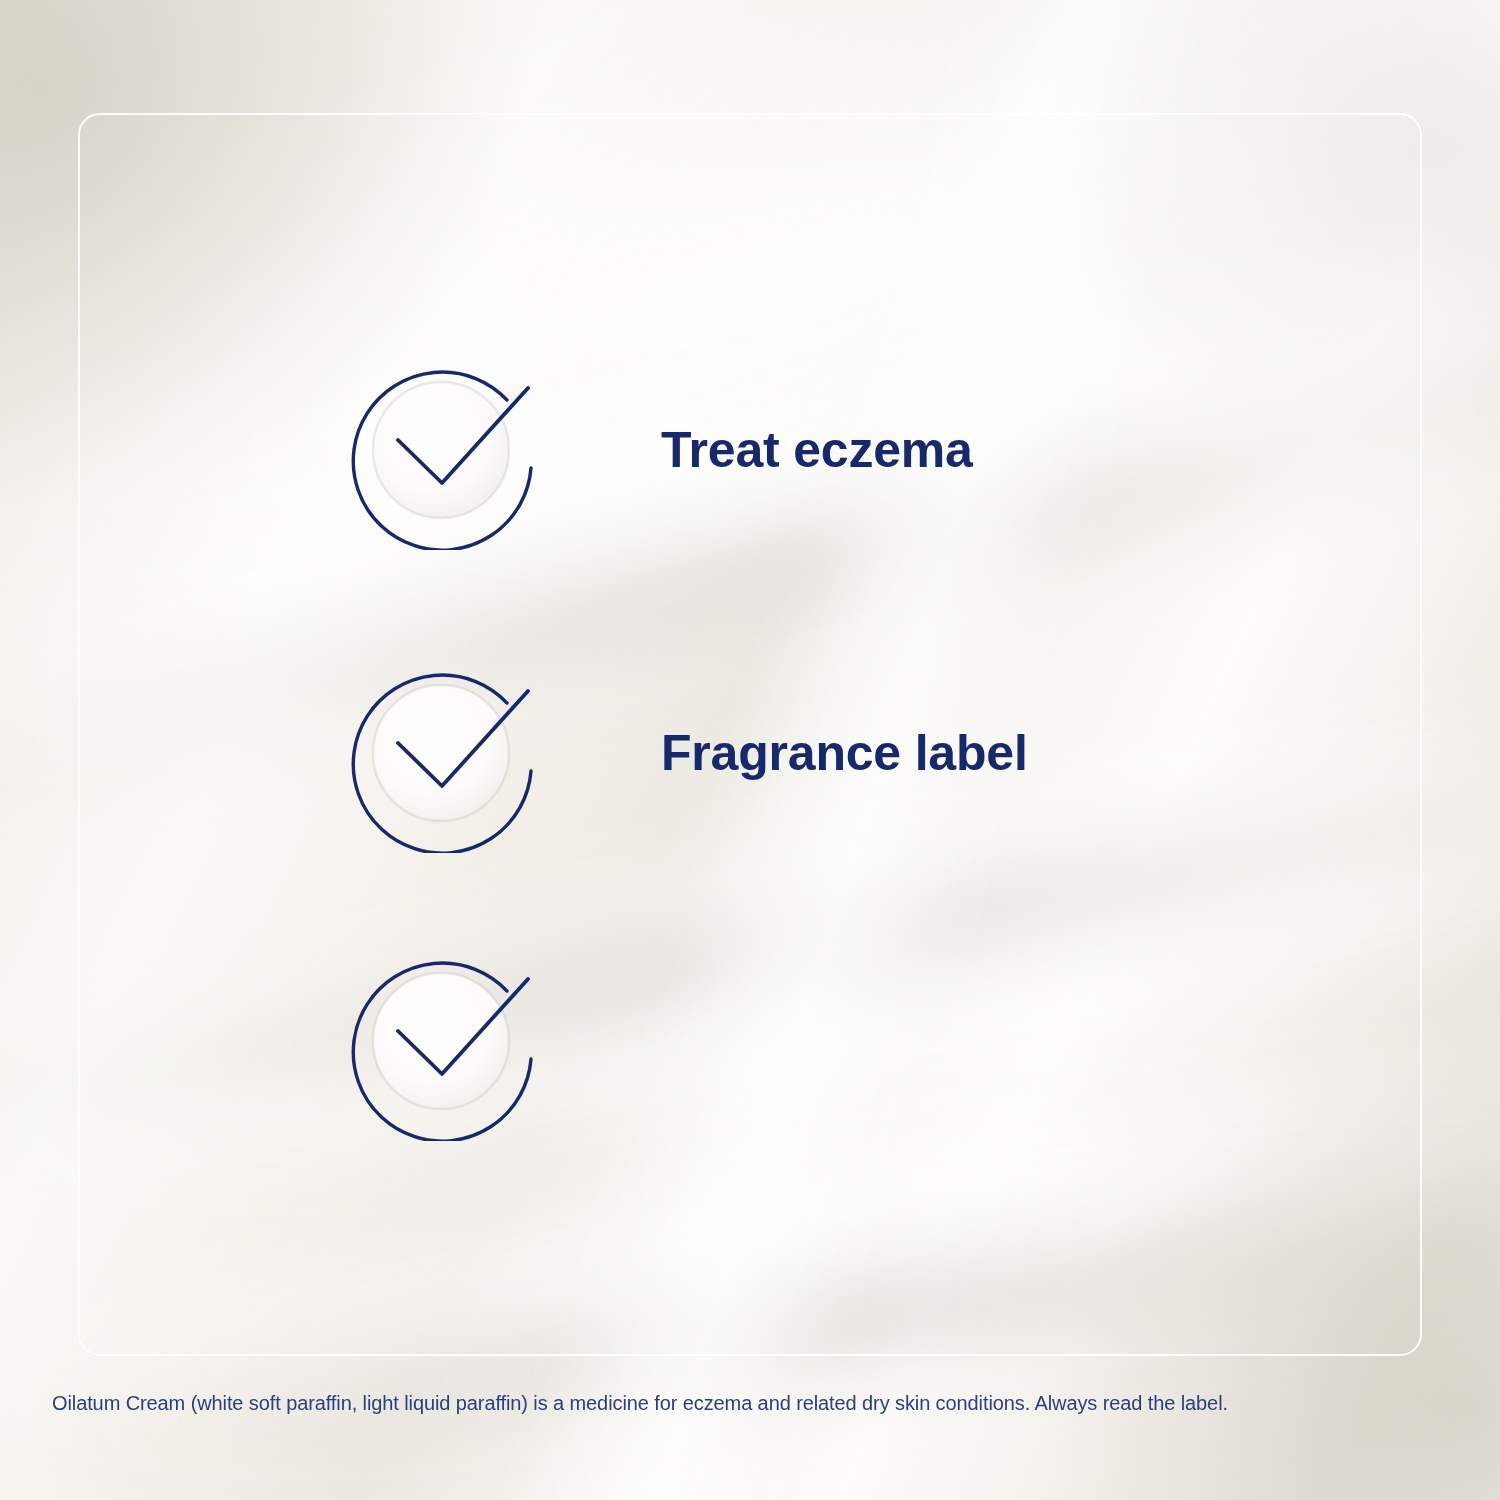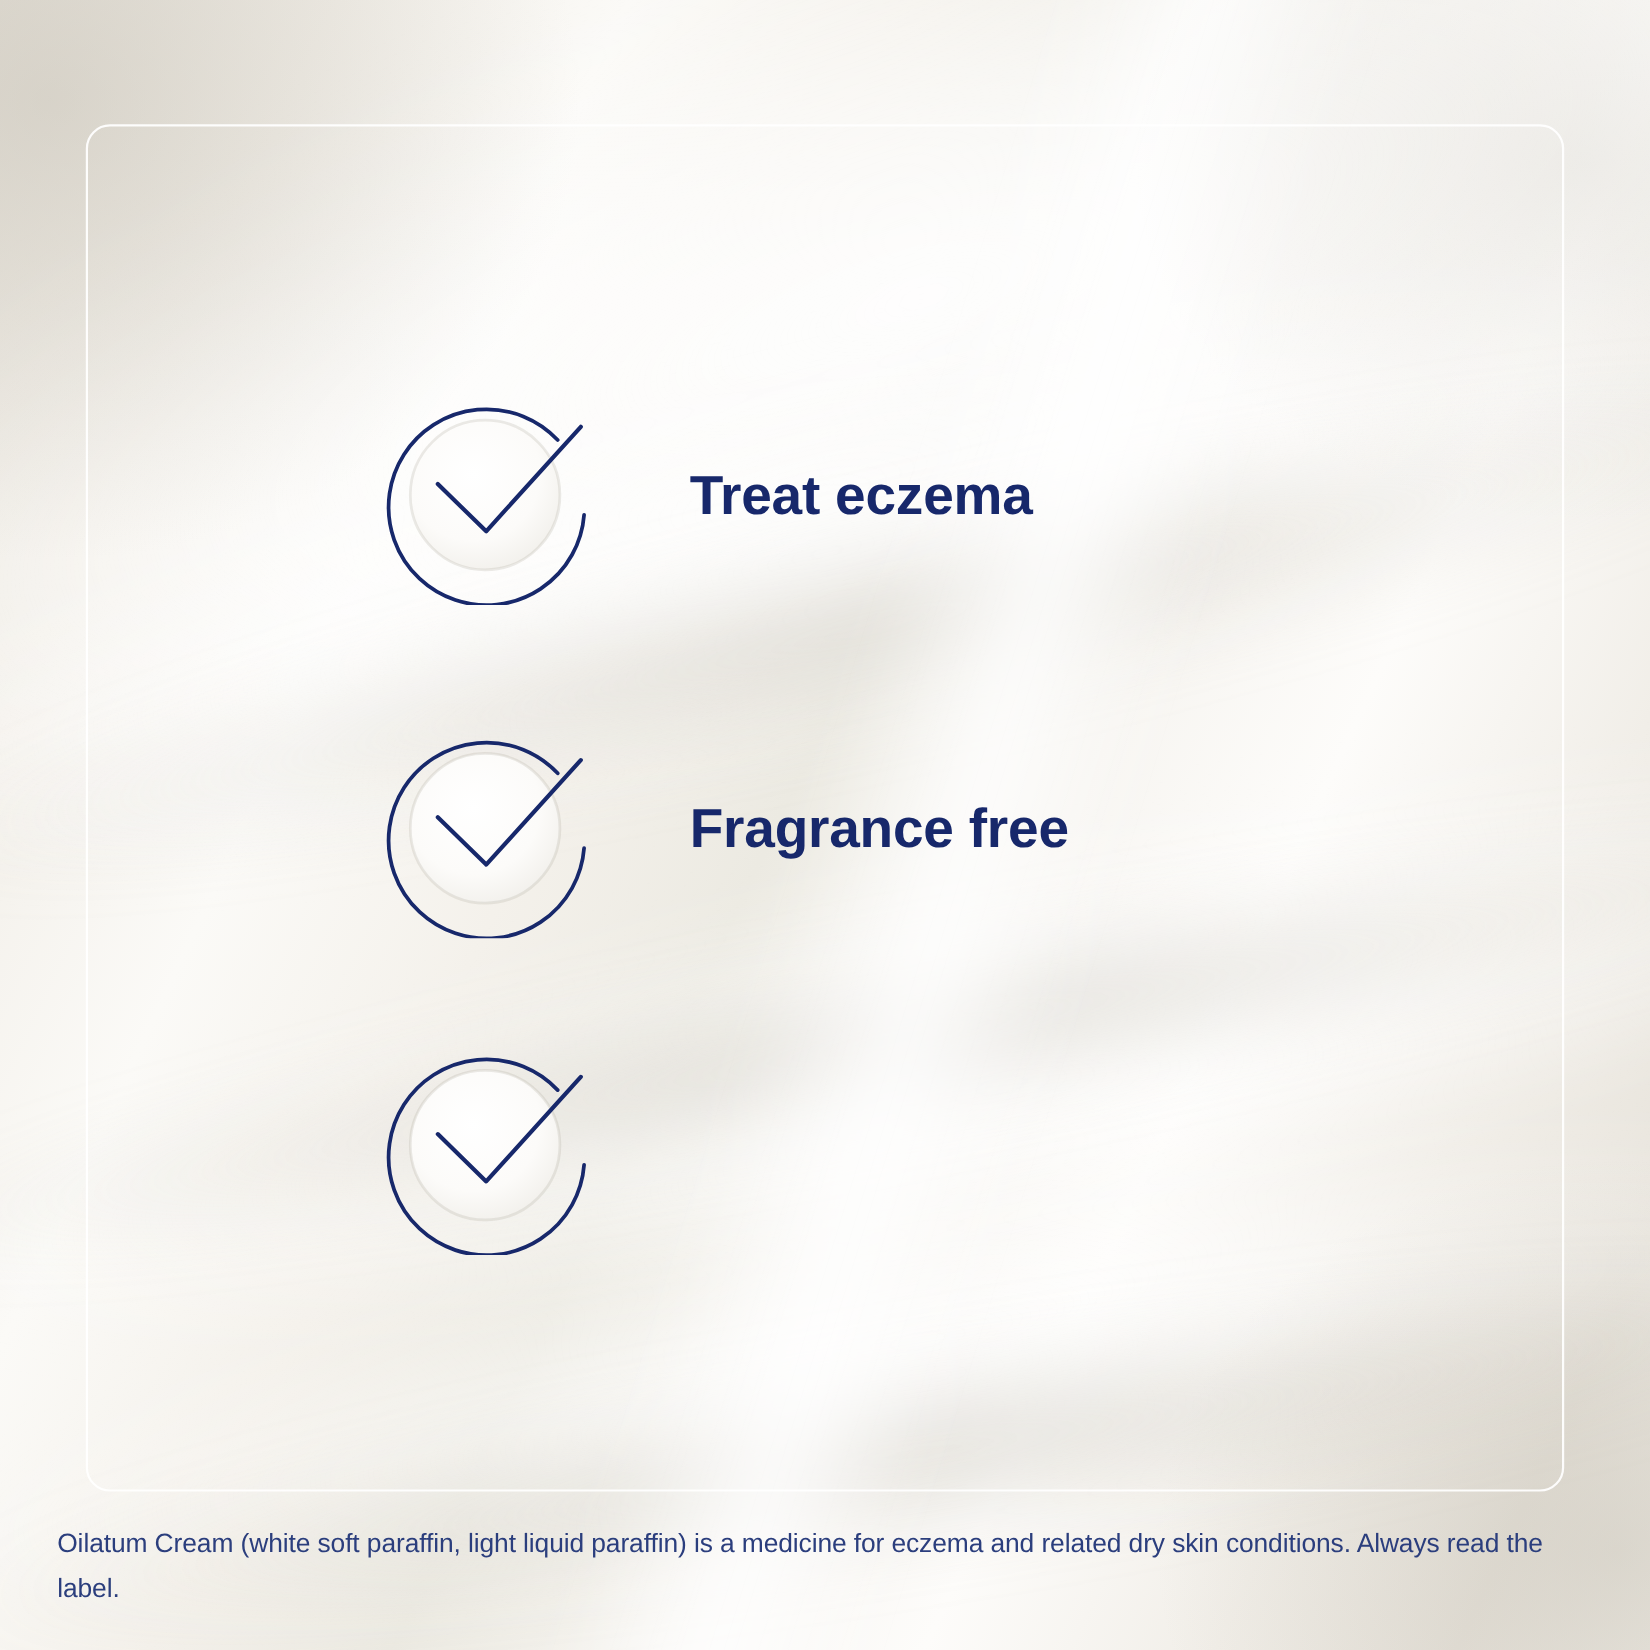--- a/index.html
+++ b/index.html
@@ -156,33 +156,33 @@
   }
   .check-icon svg{ display:block; width:200px; height:200px; }
 
   .benefit-label{
     color:#17286b;
     font-family:"Liberation Sans", sans-serif;
     font-weight:bold;
     font-size:50px;
     line-height:59px;
     letter-spacing:-0.2px;
-    margin-left:85px;
+    margin-left:119px;
     white-space:pre-line;
   }
 
   
   .disclaimer{
     position:absolute;
     left:52px; top:1383px;
     width:1390px;
     color:#2b3e7d;
     font-family:"Liberation Sans", sans-serif;
     font-weight:normal;
-    font-size:24px;
+    font-size:20px;
     line-height:41px;
     letter-spacing:-0.1px;
   }
 </style>
 </head>
 <body>
 
 <div id="stage">
 
   <div class="bg-base"></div>
@@ -228,21 +228,21 @@
               <stop offset="62%" stop-color="#fcfbf9"></stop>
               <stop offset="100%" stop-color="#f0eee9"></stop>
             </radialGradient>
           </defs>
           <circle cx="99" cy="100" r="68" fill="url(#innerFill1)"></circle>
           <circle cx="99" cy="100" r="68" fill="none" stroke="rgba(170,164,150,.22)" stroke-width="2.5"></circle>
           <path d="M 189 118 A 89 89 0 1 1 165 50" fill="none" stroke="#17286b" stroke-width="3.4" stroke-linecap="round"></path>
           <path d="M 186 38 L 100 133 L 56 90" fill="none" stroke="#17286b" stroke-width="3.8" stroke-linecap="round" stroke-linejoin="round"></path>
         </svg>
       </div>
-      <div class="benefit-label">Fragrance free</div>
+      <div class="benefit-label">Fragrance label</div>
     </div>
 
     <div class="benefit-row r2">
       <div class="check-icon">
         <svg viewBox="0 0 200 200" xmlns="http://www.w3.org/2000/svg" aria-hidden="true">
           <defs>
             <radialGradient id="innerFill2" cx="42%" cy="36%" r="72%">
               <stop offset="0%" stop-color="#ffffff"></stop>
               <stop offset="62%" stop-color="#fcfbf9"></stop>
               <stop offset="100%" stop-color="#f0eee9"></stop>

